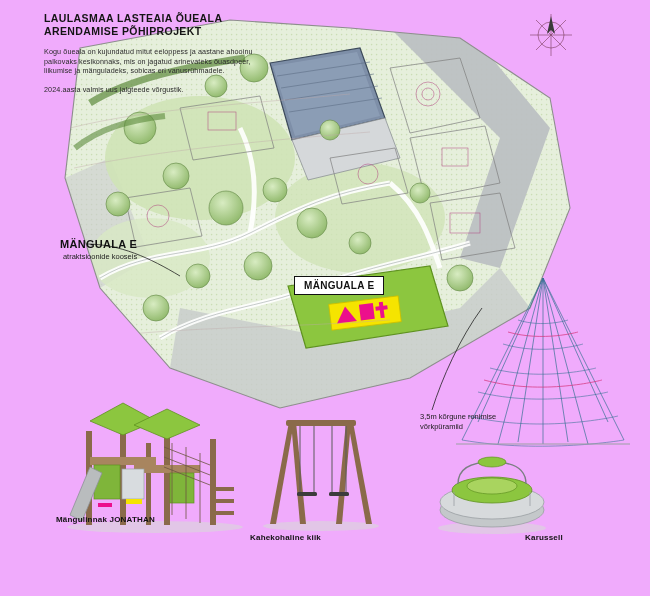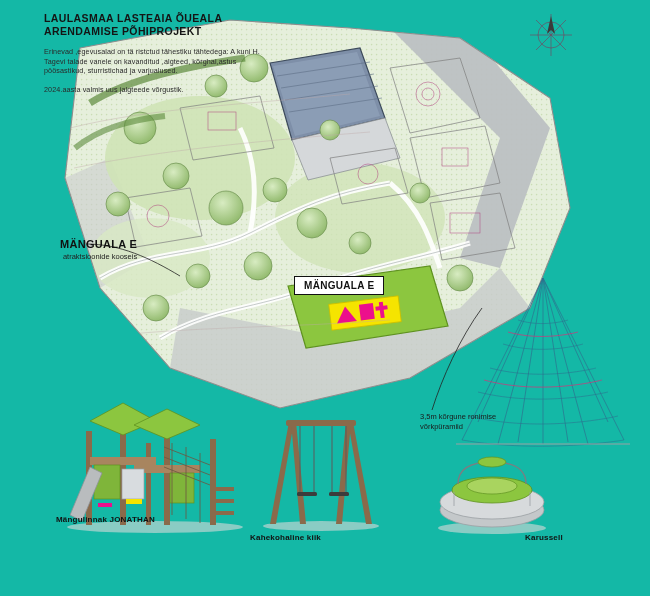--- a/index.html
+++ b/index.html
@@ -13,21 +13,21 @@
     font-family: "Liberation Sans", sans-serif;
     overflow: hidden;
     position: relative;
   }
 
   #board {
     position: absolute;
     left: 0; top: 0;
     width: 650px;
     height: 596px;
-    background: #14b8a6;
+    background: #f0abfc;
     overflow: hidden;
   }
 
   
   .plan-wrap {
     position: absolute;
     left: 30px;
     top: 8px;
     width: 590px;
     height: 430px;
@@ -259,21 +259,21 @@
         <line x1="38" y1="8" x2="8" y2="38"></line>
       </g>
       <polygon points="23,4 27,22 23,18 19,22" fill="#3a3a3a"></polygon>
       <text x="23" y="-1" font-size="6" fill="#333" text-anchor="middle">N</text>
     </svg>
   </div>
 
   <div class="title-block">
     <div class="title-line">LAULASMAA LASTEAIA ÕUEALA</div>
     <div class="title-line">ARENDAMISE PÕHIPROJEKT</div>
-    <div class="body-par">Erinevad ,egevusalad  on tä ristctud tähestiku tähtedega: A kuni H. Tagevi talade vanele on kavanditud ,algteed, kõrghal,astus  pöösastikud, sturristichad ja varjualused.</div>
+    <div class="body-par">Kogu õueala on kujundatud mitut eeloppess ja aastane ahooinu palkovaks kesikonnaks, mis on jagatud arinevateks õuasdpeer, liikumise ja mänguladeks, sobicas eri vanusrühmadele.</div>
     <div class="body-par">2024.aasta  valmis uus jalgteede võrgustik.</div>
   </div>
 
   <div class="label-mang-a">
     <div class="big">MÄNGUALA E</div>
     <div class="sub">atraktsioonide kooseis</div>
   </div>
 
   <div class="label-mang-b">MÄNGUALA E</div>
 

